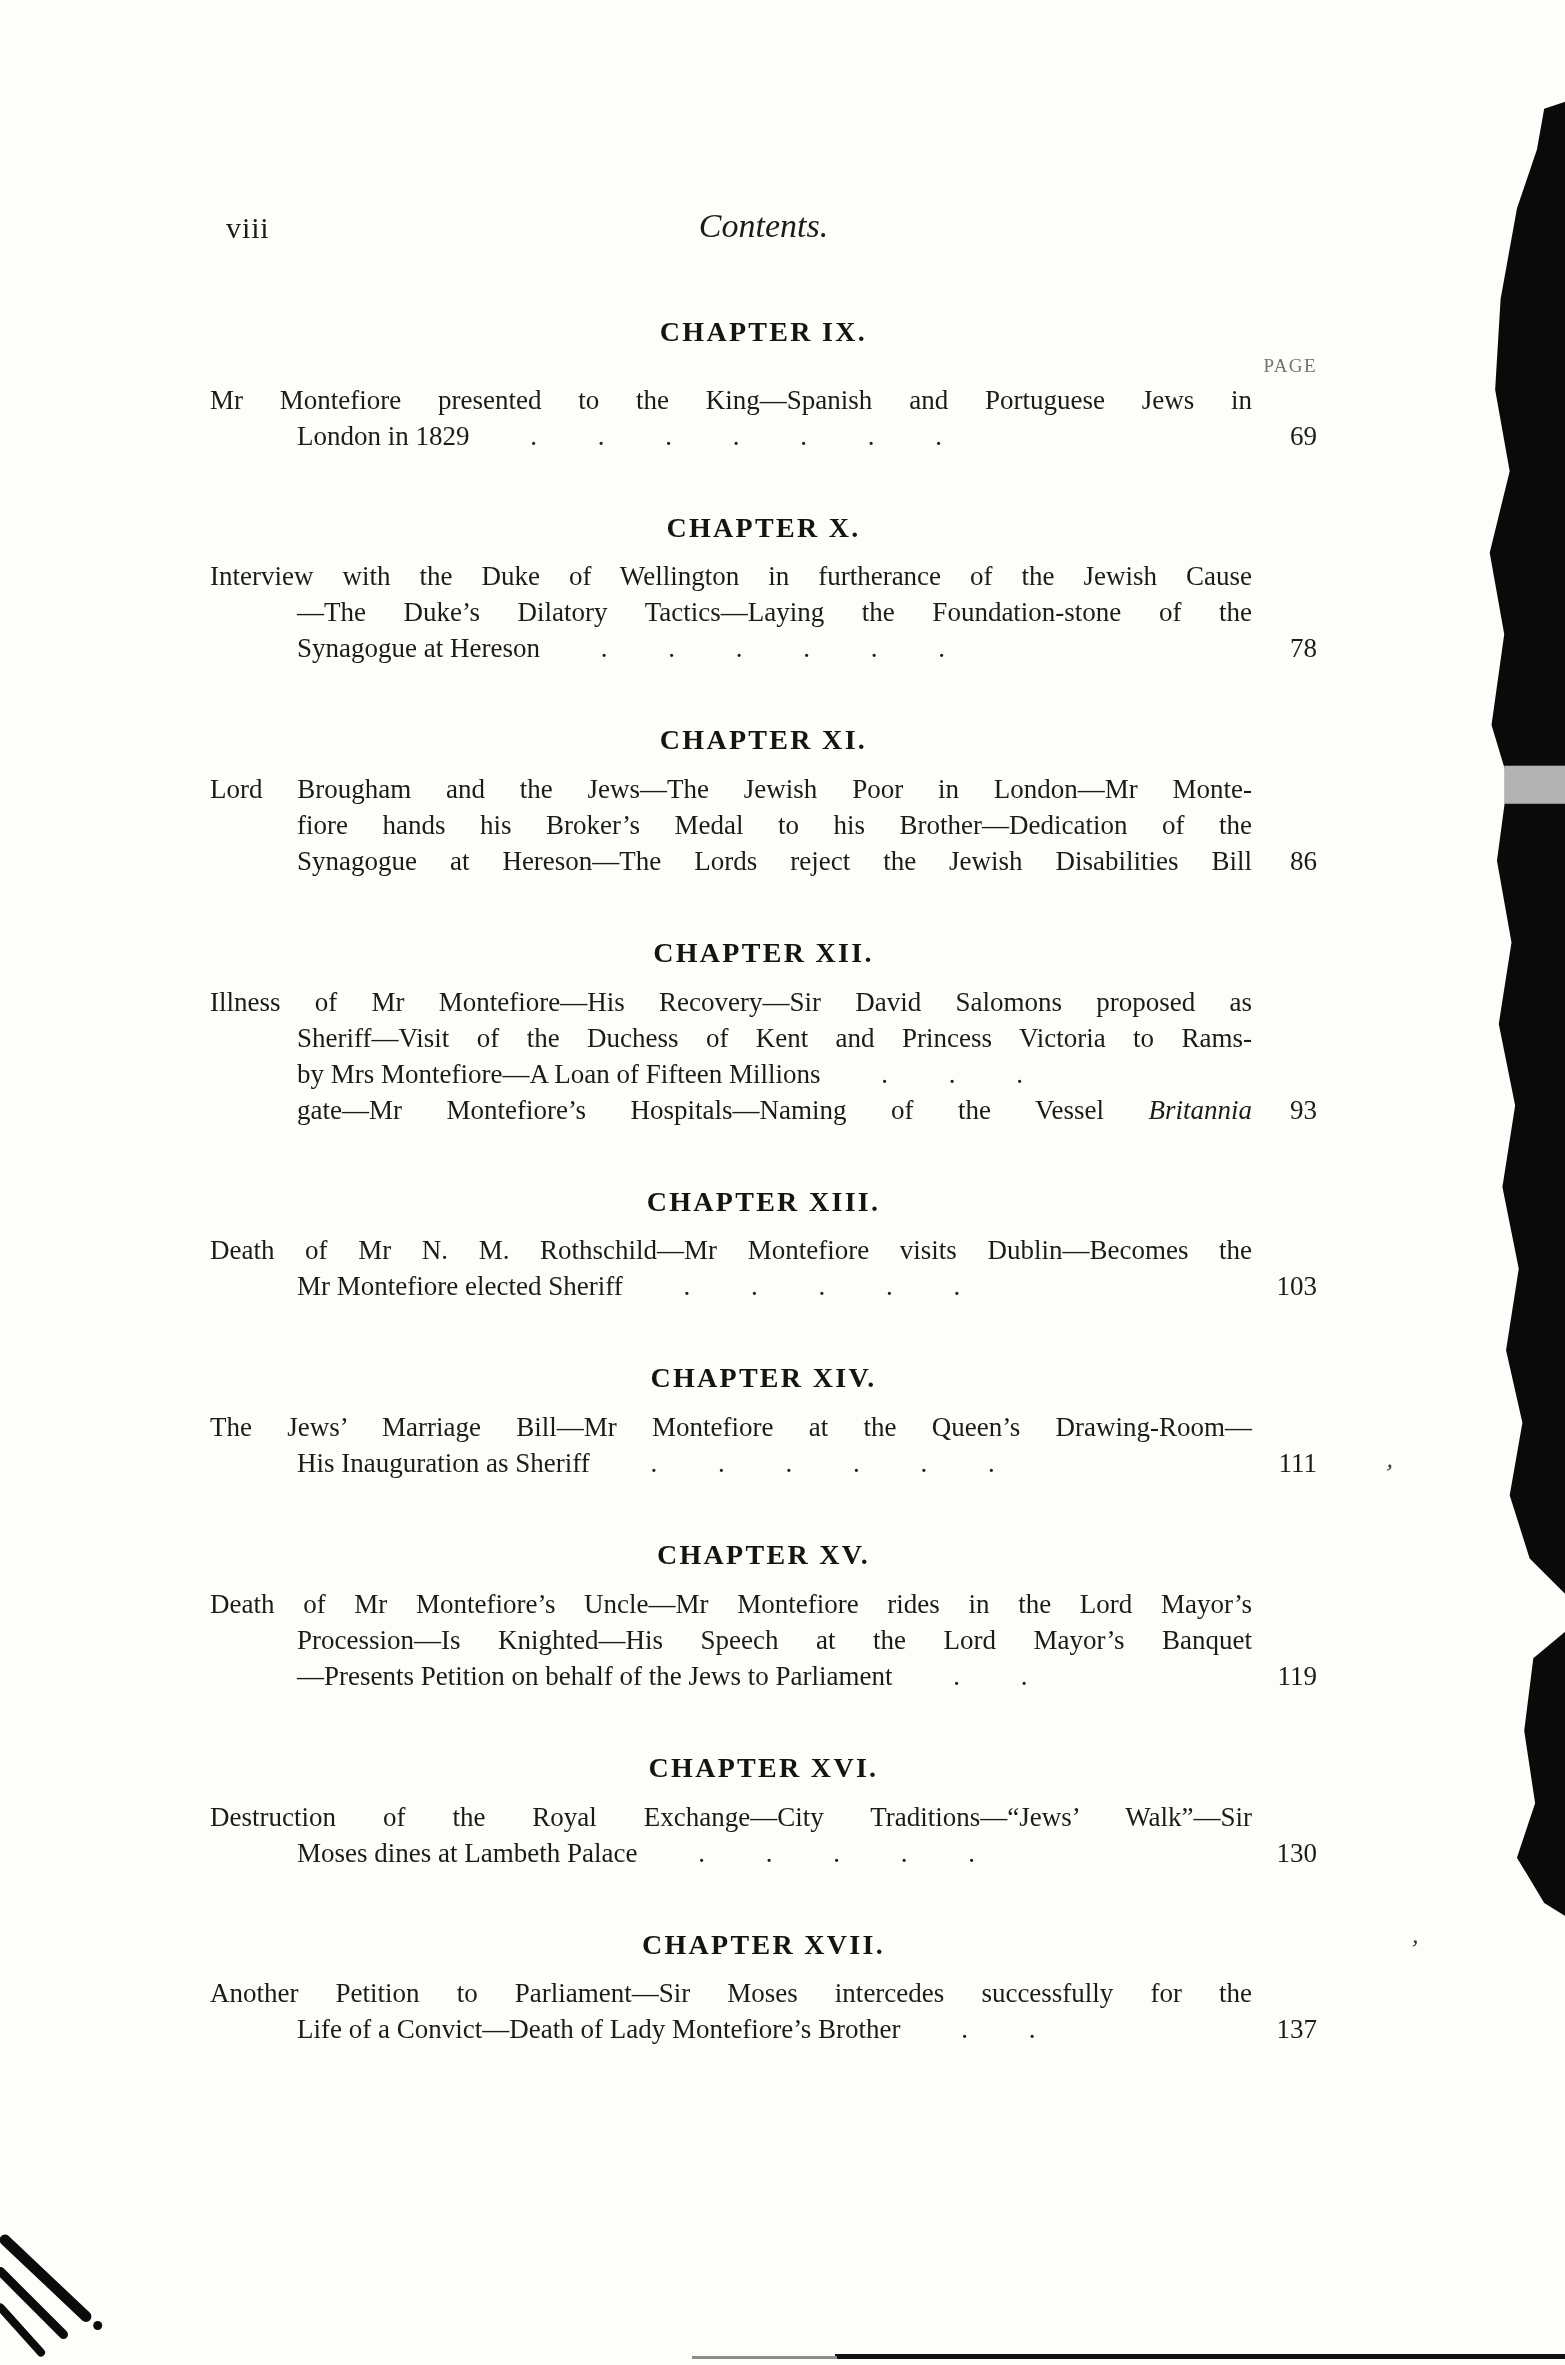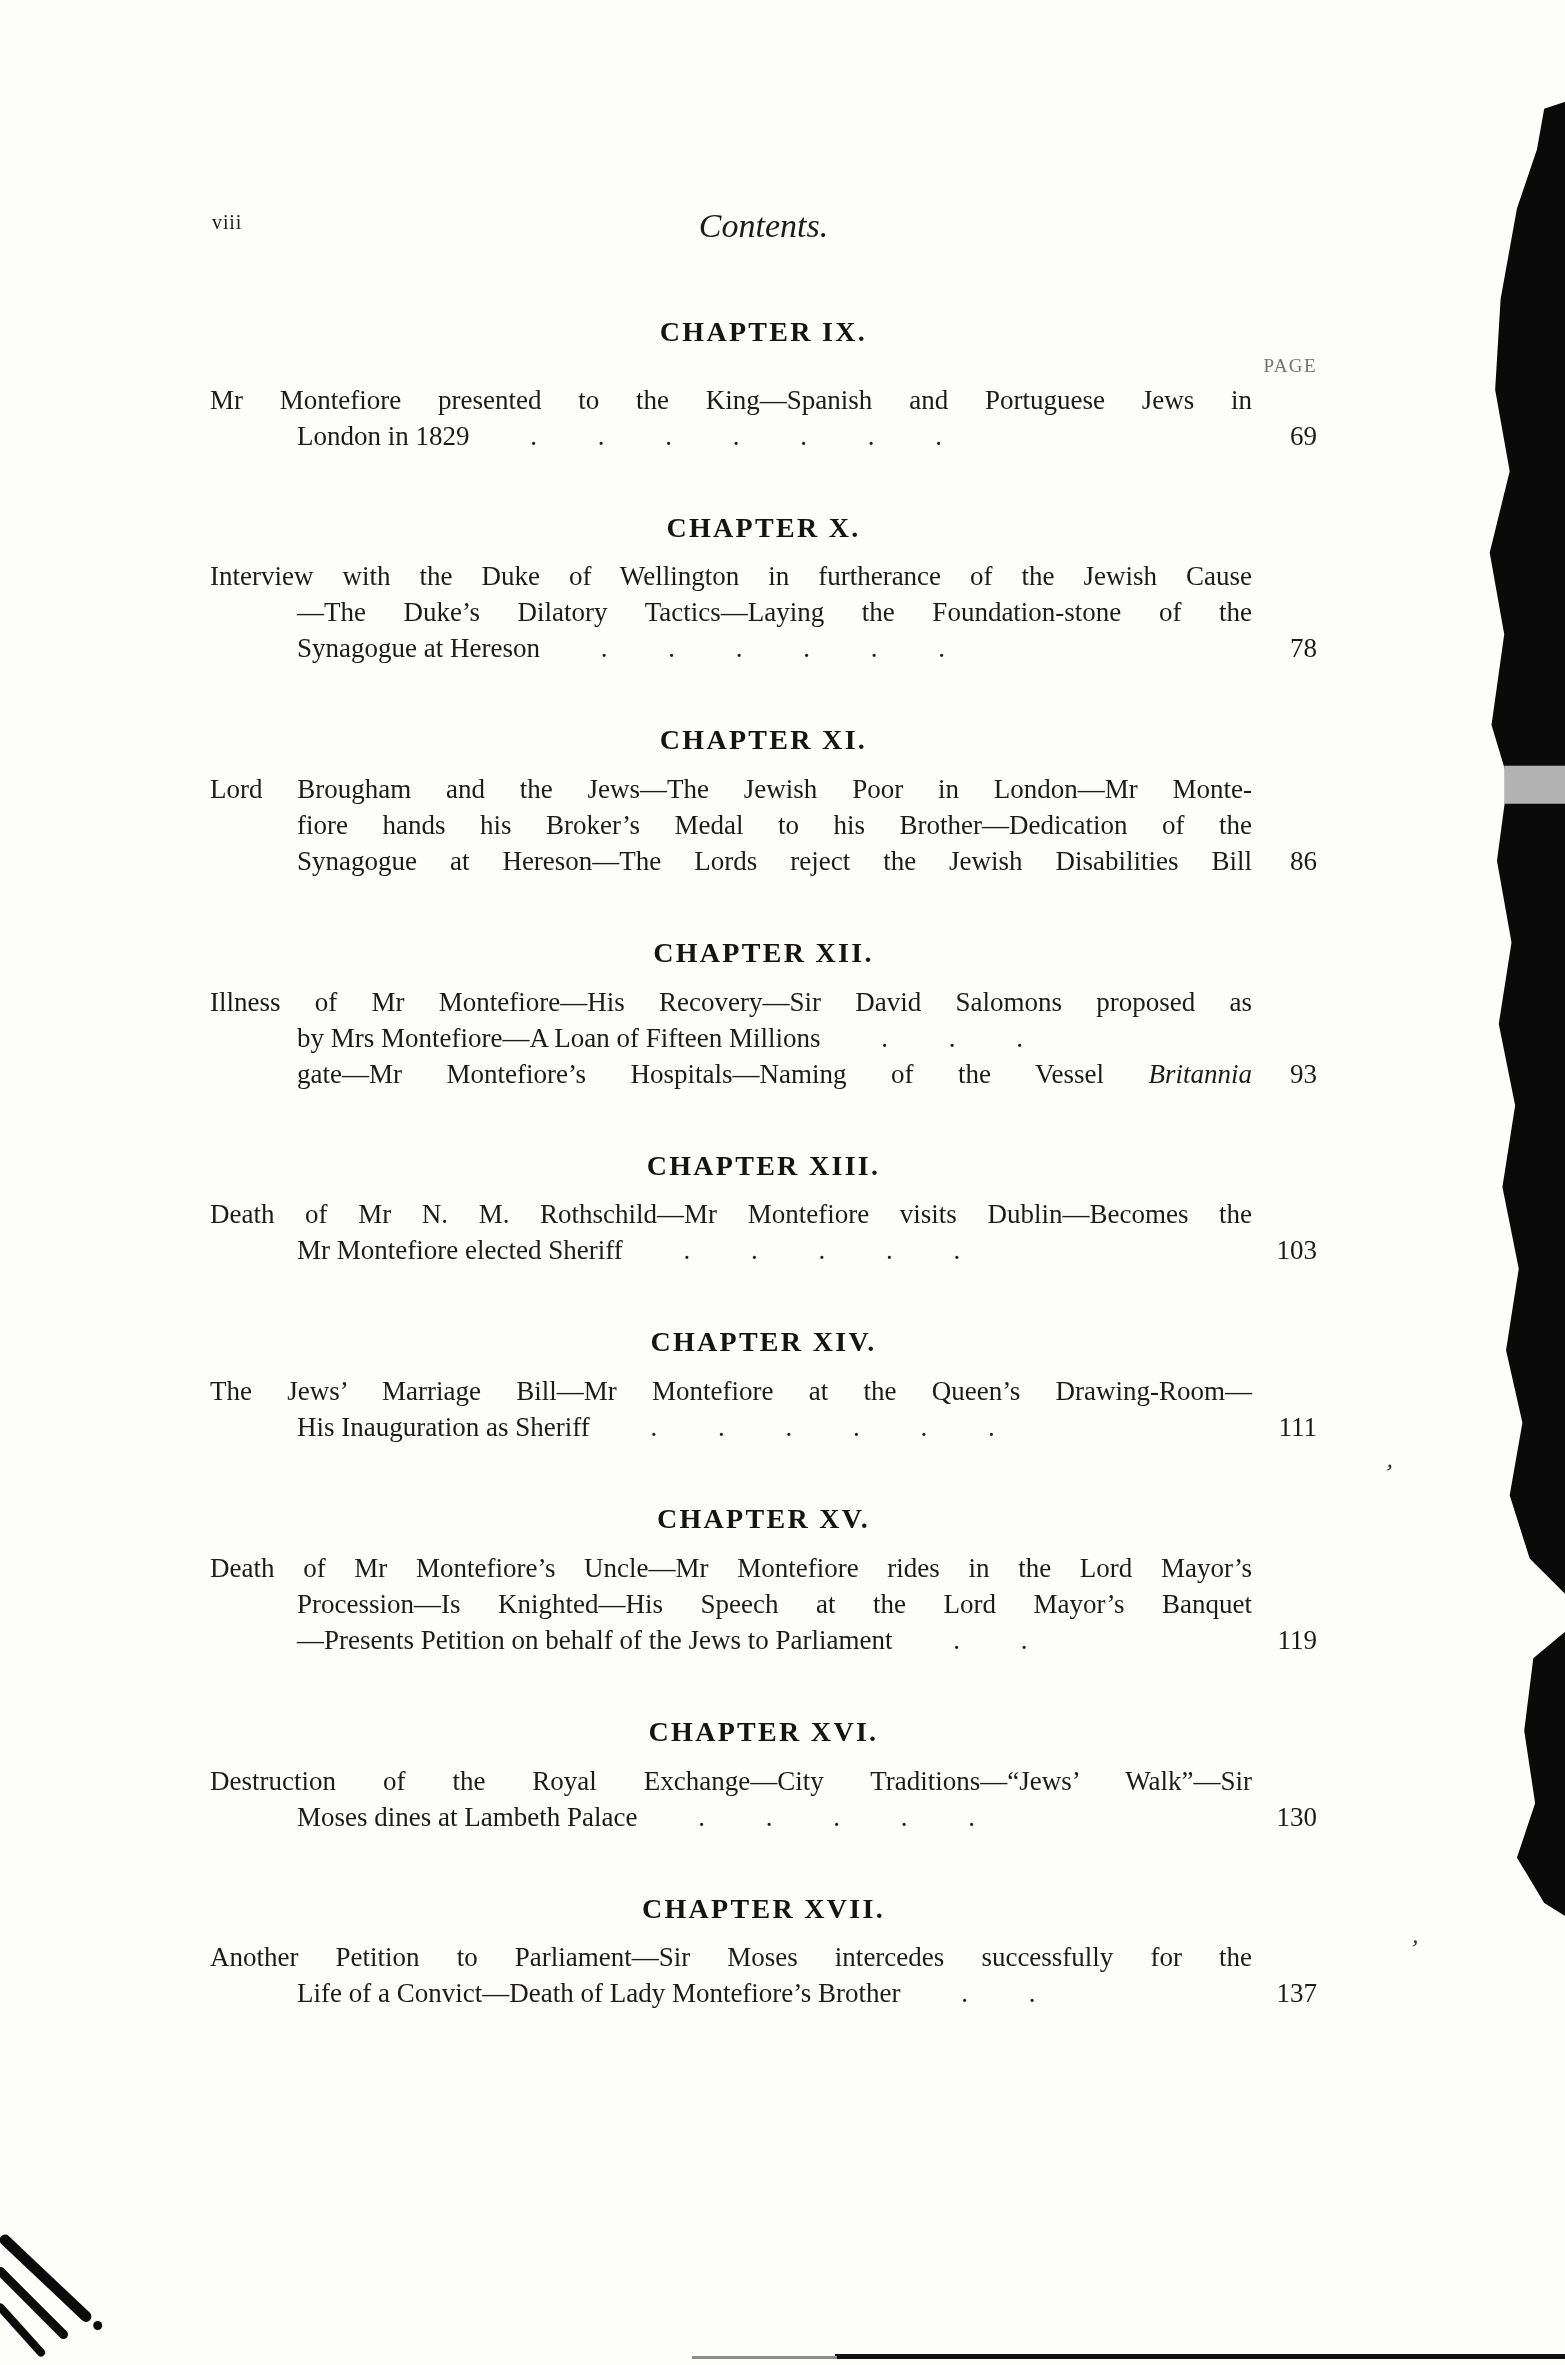--- a/index.html
+++ b/index.html
@@ -6,21 +6,21 @@
   body{
     width:1566px;height:2366px;position:relative;overflow:hidden;
     background:#ffffff;
     font-family:"Liberation Serif", serif;
     color:#1c1b18;
   }
   .sheet{position:absolute;inset:0;background:#fdfdfa;}
   .content{position:absolute;left:210px;top:207px;width:1107px;}
 
   .page-header{position:relative;height:51px;text-align:center;}
-  .folio{position:absolute;left:2px;top:3.6px;font-size:20px;letter-spacing:0.9px;}
+  .folio{position:absolute;left:16px;top:3.6px;font-size:30px;letter-spacing:0.9px;}
   .running-title{font-style:italic;font-size:34px;}
 
   .chapter{margin-top:56px;}
   .chapter-heading{
     font-size:28px;font-weight:700;text-align:center;
     letter-spacing:2.3px;margin:0 0 12.7px 0;line-height:36px;color:#151411;
   }
   .page-col-label{
     text-align:right;font-size:19px;letter-spacing:1.4px;
     line-height:1;margin:-7.2px 0 7.2px 0;color:#737373;
@@ -86,20 +86,21 @@
               <div class="line indent just"><span>Synagogue at Hereson—The Lords reject the Jewish Disabilities Bill</span></div>
             </div>
             <span class="entry-page">86</span>
           </div>
         </section>
         <section class="chapter">
           <h2 class="chapter-heading">CHAPTER XII.</h2>
           <div class="entry">
             <div class="entry-text">
               <div class="line just"><span>Illness of Mr Montefiore—His Recovery—Sir David Salomons proposed as</span></div>
+              <div class="line indent just"><span>Sheriff—Visit of the Duchess of Kent and Princess Victoria to Rams-</span></div>
               <div class="line indent"><span>by Mrs Montefiore—A Loan of Fifteen Millions</span><span class="leaders">&nbsp;&nbsp;&nbsp;&nbsp;&nbsp;&nbsp;&nbsp;&nbsp;&nbsp;.&nbsp;&nbsp;&nbsp;&nbsp;&nbsp;&nbsp;&nbsp;&nbsp;&nbsp;.&nbsp;&nbsp;&nbsp;&nbsp;&nbsp;&nbsp;&nbsp;&nbsp;&nbsp;.</span></div>
               <div class="line indent just"><span>gate—Mr Montefiore’s Hospitals—Naming of the Vessel </span><span class="ital">Britannia</span></div>
             </div>
             <span class="entry-page">93</span>
           </div>
         </section>
         <section class="chapter">
           <h2 class="chapter-heading">CHAPTER XIII.</h2>
           <div class="entry">
             <div class="entry-text">

